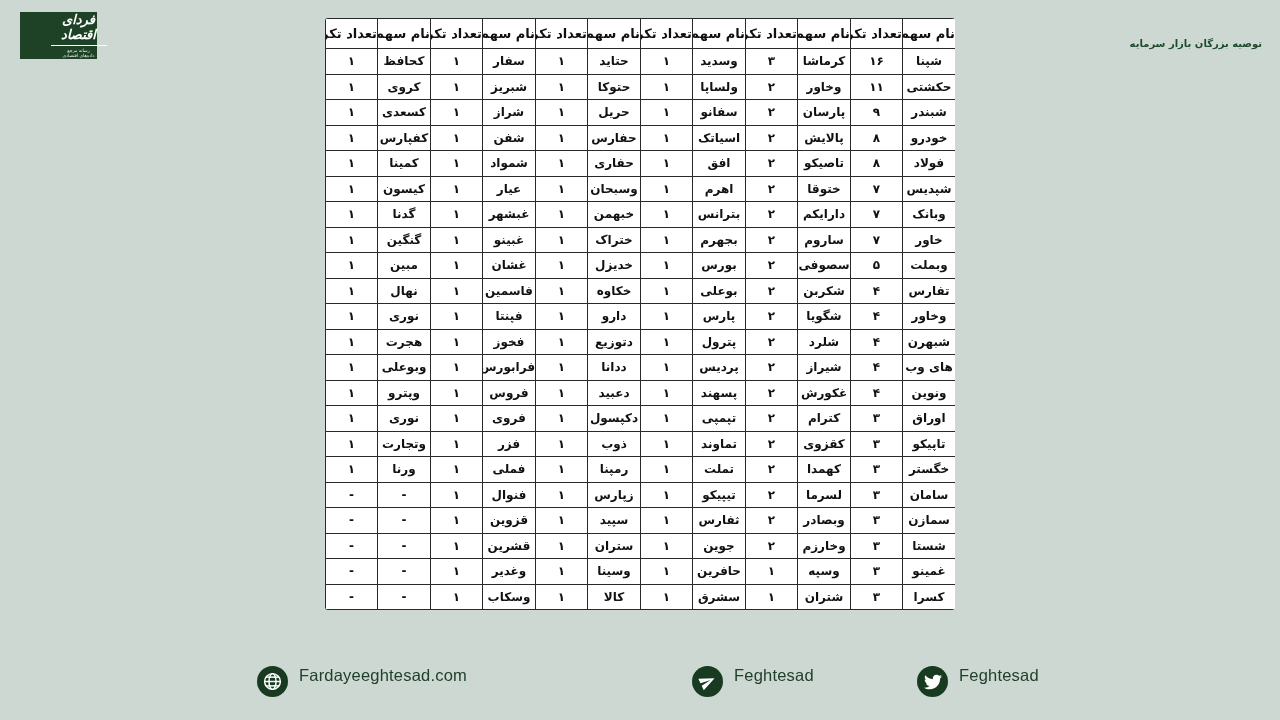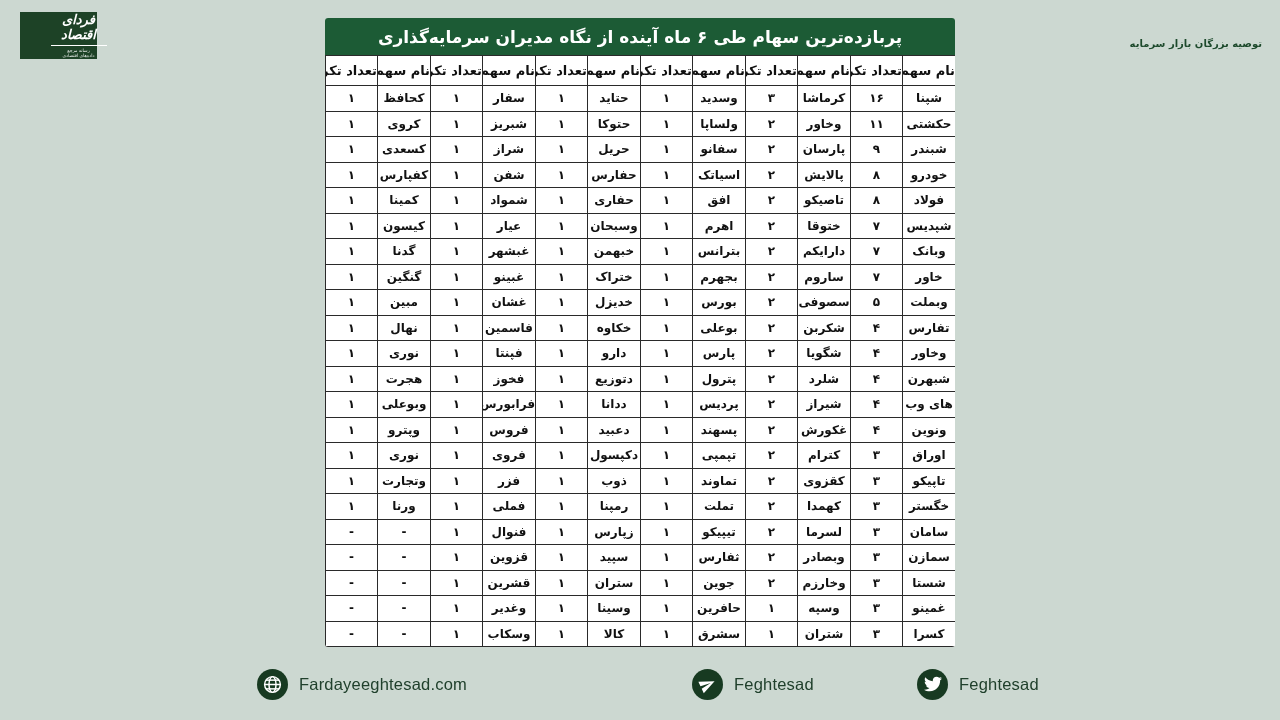--- a/index.html
+++ b/index.html
@@ -51,21 +51,21 @@
   table.stocks td { height:25.5px; font-weight:bold; }
   td.name-cell  { width:53px; font-size:12px; }
   td.count-cell { width:52px; font-size:12px; }
   th.name-h  { width:53px;margin-left:7px; }
   th.count-h { width:52px; }
 
   
   .footer { position:absolute; left:0; top:666px; width:1280px; height:36px; }
   .footer-item {
     position:absolute; top:0; height:36px;
-    display:flex; align-items:center; gap:11px;
+    display:flex; gap:11px;
   }
   .f-icon {
     width:31px; height:31px; border-radius:50%;
     background:#173a21; display:flex; align-items:center; justify-content:center;
     flex:0 0 31px;
   }
   .f-label { font-family:"Liberation Sans", sans-serif; font-size:16.5px; color:#20402c; letter-spacing:.2px; }
   .fi-1 { left:257px; } .fi-2 { left:474px; } .fi-3 { left:692px; } .fi-4 { left:917px; }
 </style>
 </head>
@@ -73,21 +73,20 @@
 
 <div class="logo">
   <div class="logo-title">فردای اقتصاد</div>
   <div class="logo-divider"></div>
   <div class="logo-tagline">رسانه مرجع داده‌های اقتصادی</div>
 </div>
 
 <div class="top-caption">توصیه بزرگان بازار سرمایه</div>
 
 <div class="card">
-  <div class="card-title">پربازده‌ترین سهام طی ۶ ماه آینده از نگاه مدیران سرمایه‌گذاری</div>
   <table class="stocks">
     <thead>
       <tr>
           <th class="name-h">نام سهم</th>
           <th class="count-h">تعداد تکرار</th>
           <th class="name-h">نام سهم</th>
           <th class="count-h">تعداد تکرار</th>
           <th class="name-h">نام سهم</th>
           <th class="count-h">تعداد تکرار</th>
           <th class="name-h">نام سهم</th>

